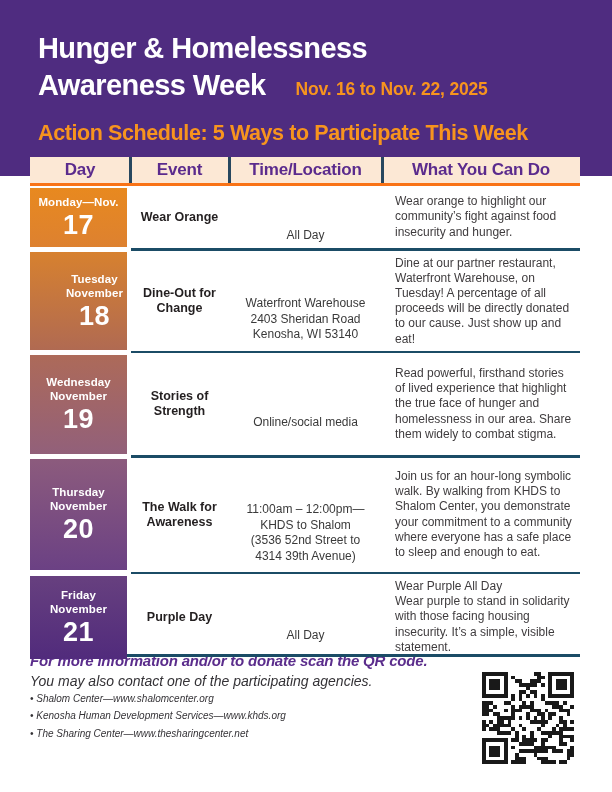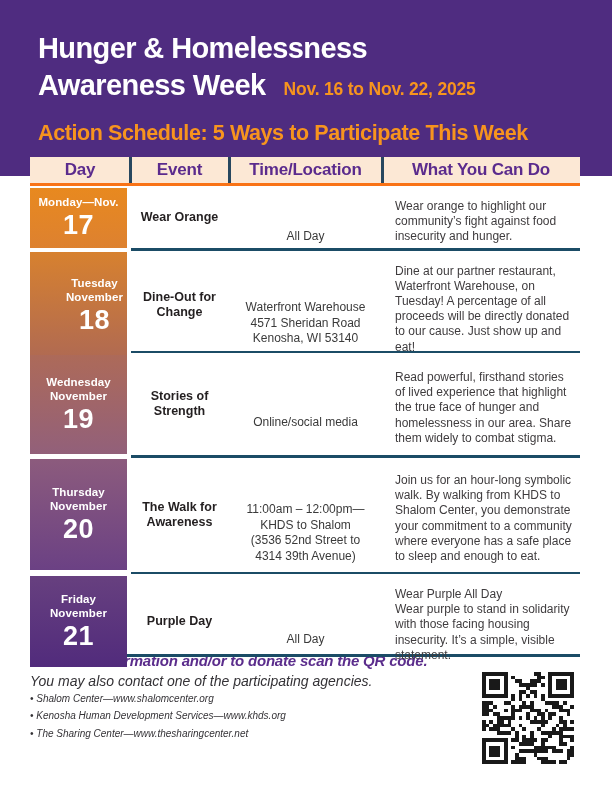--- a/index.html
+++ b/index.html
@@ -3,21 +3,21 @@
 <meta charset="utf-8">
 <style>
   html,body{margin:0;padding:0;}
   body{font-family:"Liberation Sans", sans-serif; background:#ffffff;}
   .page{position:relative;width:612px;height:792px;background:#ffffff;overflow:hidden;}
 
   
   .masthead{position:absolute;left:0;top:0;width:612px;height:176px;background:#4f2c80;
             box-sizing:border-box;padding:30px 0 0 38px;}
   .title-line{font-size:29px;font-weight:bold;color:#ffffff;letter-spacing:-0.6px;line-height:37px;white-space:nowrap;}
-  .date-range{font-size:17.5px;font-weight:bold;color:#f7941e;letter-spacing:-0.2px;margin-left:18px;}
+  .date-range{font-size:17.5px;font-weight:bold;color:#f7941e;letter-spacing:-0.2px;margin-left:30px;}
   .subtitle{margin-top:12px;font-size:21.5px;font-weight:bold;color:#f7941e;letter-spacing:-0.4px;line-height:26px;white-space:nowrap;}
 
   
   .sched{position:absolute;left:30px;top:157px;width:550px;}
   .thead{display:grid;grid-template-columns:100px 99px 153px 198px;height:26px;
          background:#fce8d5;border-bottom:3px solid #f97316;}
   .th{display:flex;align-items:center;justify-content:center;font-size:17px;font-weight:bold;
       color:#5b2b8d;letter-spacing:-0.2px;position:relative;}
   .th + .th::before{content:"";position:absolute;left:-1.5px;top:0;bottom:0;width:3px;background:#27475f;}
 
@@ -34,21 +34,21 @@
              justify-content:center;text-align:center;color:#ffffff;}
   .day-label{font-size:11.5px;font-weight:bold;line-height:14px;letter-spacing:0.1px;}
   .day-label:empty{display:none;}
   .day-number{font-size:27px;font-weight:bold;line-height:29px;margin-top:2px;letter-spacing:0.5px;}
 
   .cell-event{display:flex;align-items:center;justify-content:center;text-align:center;
               font-size:12.5px;font-weight:bold;color:#231f20;line-height:15px;padding:4px 10px;box-sizing:border-box;}
   .cell-time{display:flex;flex-direction:column;align-items:center;justify-content:center;text-align:right;
              font-size:12px;color:#3a3a3a;line-height:15.5px;padding:4px 8px;box-sizing:border-box;margin-top:37px;}
   .cell-desc{display:flex;flex-direction:column;justify-content:center;font-size:12px;color:#3f3c3e;
-             line-height:15.2px;padding:5px 6px 5px 13px;box-sizing:border-box;margin-top:8px;}
+             line-height:15.2px;padding:5px 6px 5px 13px;box-sizing:border-box;}
   .cell-desc .p{margin:0;}
 
   
   .footer{position:absolute;left:30px;top:652px;width:440px;font-style:italic;}
   .cta{font-size:15px;font-weight:bold;color:#5b2d8c;letter-spacing:-0.2px;line-height:18px;margin-bottom:3px;}
   .foot-line{font-size:14px;color:#343236;line-height:17.2px;}
   .agency{font-size:10px;color:#343236;line-height:17.2px;}
   .agency::before{content:"\2022\00a0";}
 
   .qr{position:absolute;left:482px;top:672px;width:92px;height:92px;}
@@ -96,21 +96,21 @@
 
       <div class="trow r1">
         <div class="day-block" style="background: linear-gradient(rgb(215, 129, 47), rgb(176, 106, 82)); padding-left: 32px;">
           <div class="day-label">Tuesday</div>
           <div class="day-label">November</div>
           <div class="day-number">18</div>
         </div>
         <div class="cell-event">Dine-Out for Change</div>
         <div class="cell-time">
           <div>Waterfront Warehouse</div>
-          <div>4571 Sheridan Road</div>
+          <div>2403 Sheridan Road</div>
           <div>Kenosha, WI 53140</div>
         </div>
         <div class="cell-desc">
           <div class="p">Dine at our partner restaurant, Waterfront Warehouse, on Tuesday! A percentage of all proceeds will be directly donated to our cause. Just show up and eat!</div>
         </div>
       </div>
       <div class="hsep"></div>
 
       <div class="trow r2">
         <div class="day-block" style="background: linear-gradient(rgb(173, 106, 89), rgb(146, 96, 122));">

